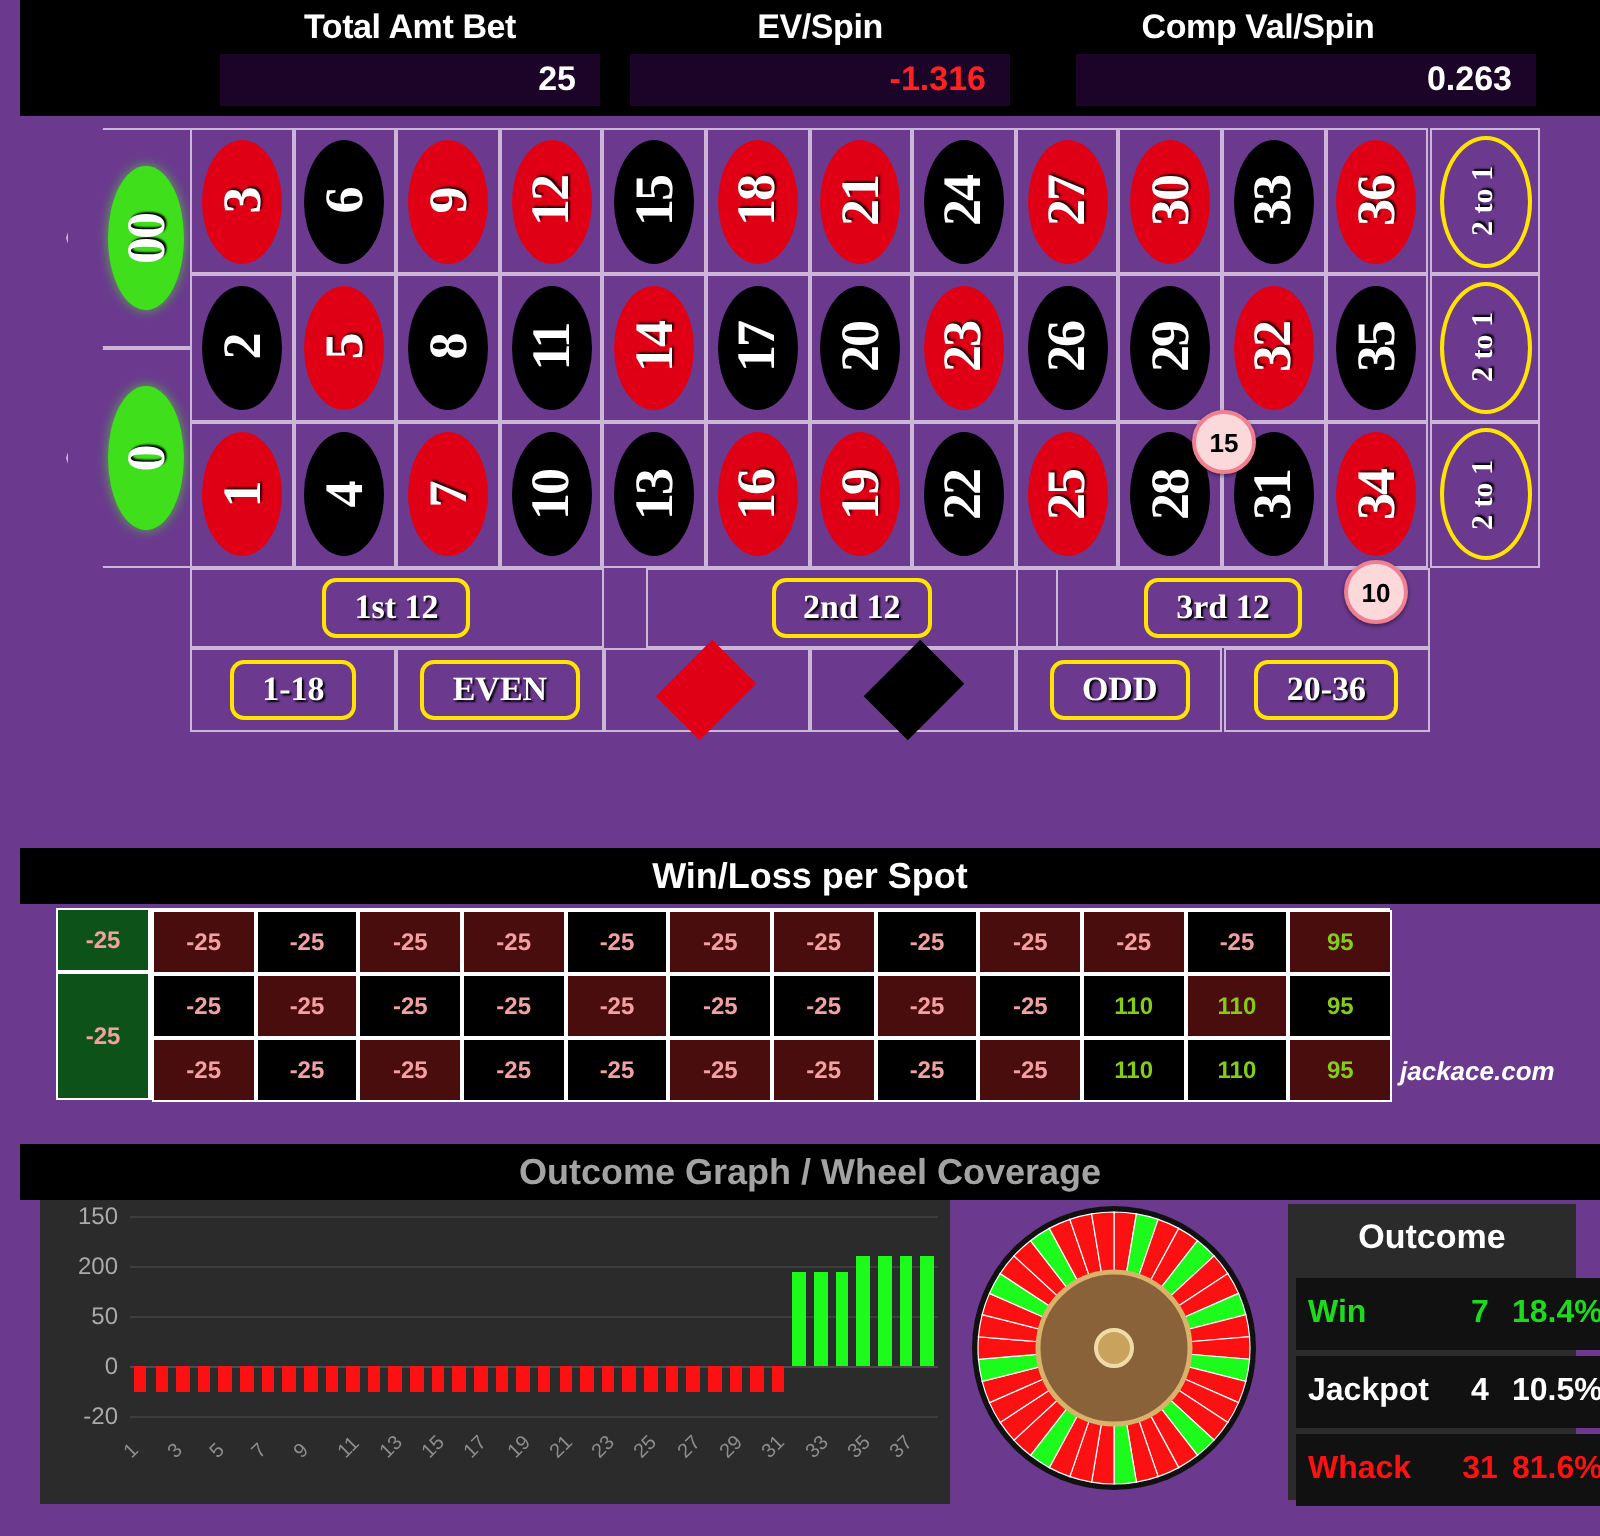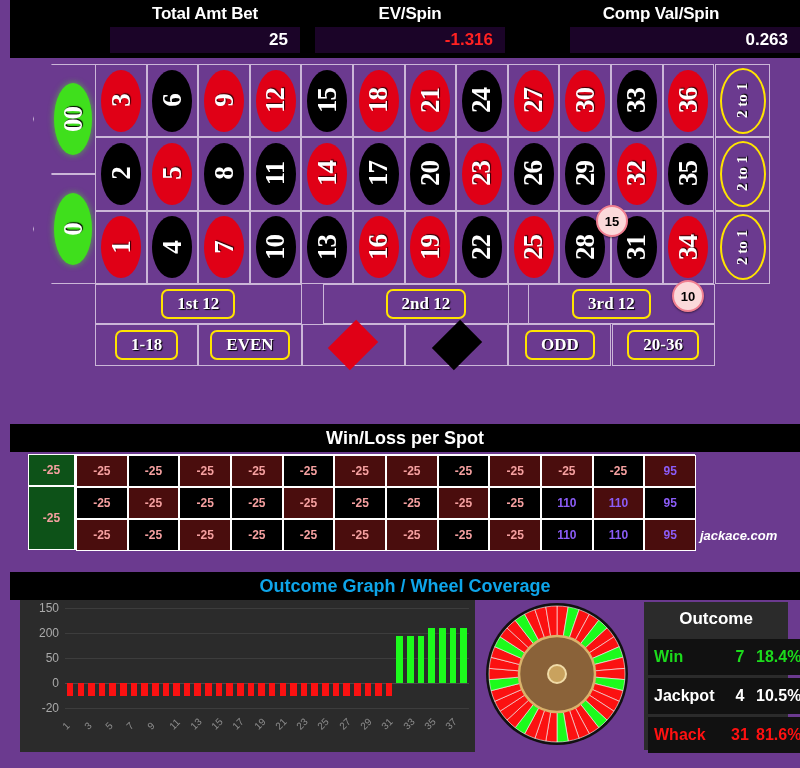--- a/index.html
+++ b/index.html
@@ -19,21 +19,21 @@
     line-height:27px;height:27px;letter-spacing:-0.2px;
   }
   .stat .valbox{
     background:#1b0428;height:26px;line-height:26px;
     color:#fff;font-size:17px;font-weight:bold;text-align:right;
     padding-right:12px;box-sizing:border-box;
   }
   .stat .valbox.neg{color:#ff2222;}
   #stat-bet{left:100px;width:190px;}
   #stat-ev{left:305px;width:190px;}
-  #stat-comp{left:536px;width:230px;}
+  #stat-comp{left:504px;width:230px;}
   #stat-comp .valbox{width:230px;margin-left:24px;}
 
   
   .felt{position:absolute;left:0;top:58px;width:800px;height:348px;background:#6b3a8f;}
 
   .zeroes{position:absolute;left:33px;top:6px;width:62px;height:220px;}
   .zcell{
     position:absolute;left:0;width:62px;
     border:1.5px solid #cbb6d8;border-right:none;
     box-sizing:border-box;background:transparent;
@@ -129,30 +129,30 @@
   .wlz{position:absolute;left:18px;top:2px;width:47px;height:96px;}
   .wlcell{
     position:absolute;box-sizing:border-box;border:1px solid #fff;
     display:flex;align-items:center;justify-content:center;
     font-size:12px;font-weight:bold;
   }
   .wlcell.red{background:#4a0d0d;}
   .wlcell.black{background:#000;}
   .wlcell.green{background:#0d5218;}
   .wlcell .neg{color:#f5a0a0;}
-  .wlcell .pos{color:#8b5cf6;text-align:right;}
+  .wlcell .pos{color:#84cc16;text-align:right;}
   .brand{
     position:absolute;left:700px;top:528px;
     color:#fff;font-size:13px;font-weight:bold;font-style:italic;
   }
 
   
   .og-title{
     position:absolute;left:10px;top:572px;width:790px;height:28px;
-    background:#000;color:#0ea5e9;font-size:18px;font-weight:bold;
+    background:#000;color:#a3a3a3;font-size:18px;font-weight:bold;
     text-align:center;line-height:28px;
   }
   .ogwrap{position:absolute;left:10px;top:600px;width:790px;height:160px;background:#6b3a8f;}
 
   .chartbox{position:absolute;left:10px;top:0;width:455px;height:152px;background:#2b2b2b;}
   .plot{position:absolute;left:45px;top:8px;right:6px;bottom:44px;}
   .gridline{position:absolute;left:0;right:0;height:1px;background:#3d3d3d;}
   .zeroline{position:absolute;left:0;right:0;height:1px;background:#4a4a4a;}
   .ytick{
     position:absolute;right:100%;margin-right:6px;transform:translateY(-50%);

